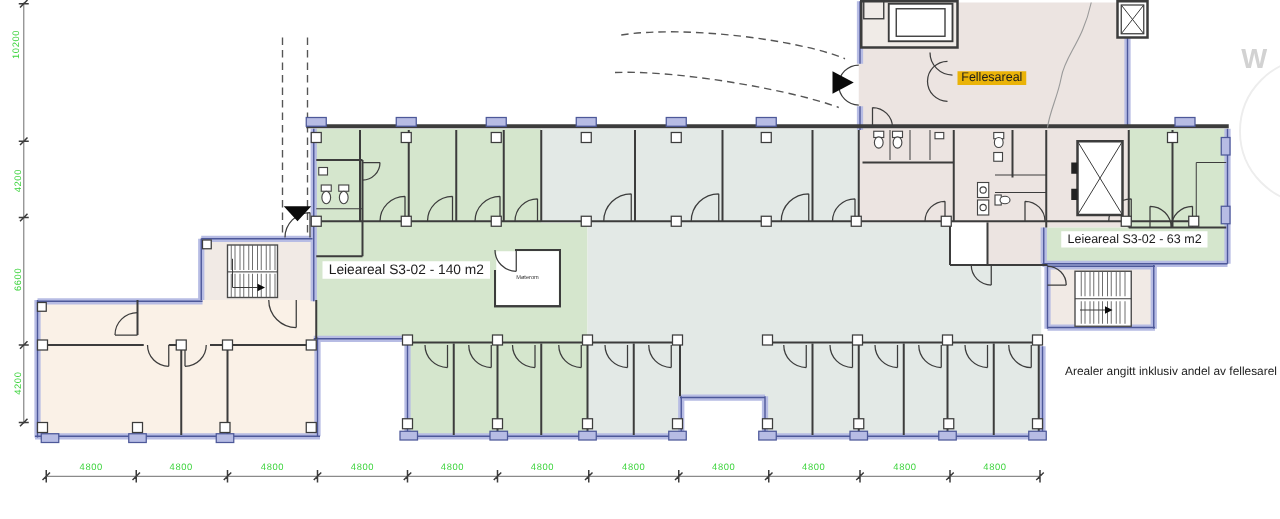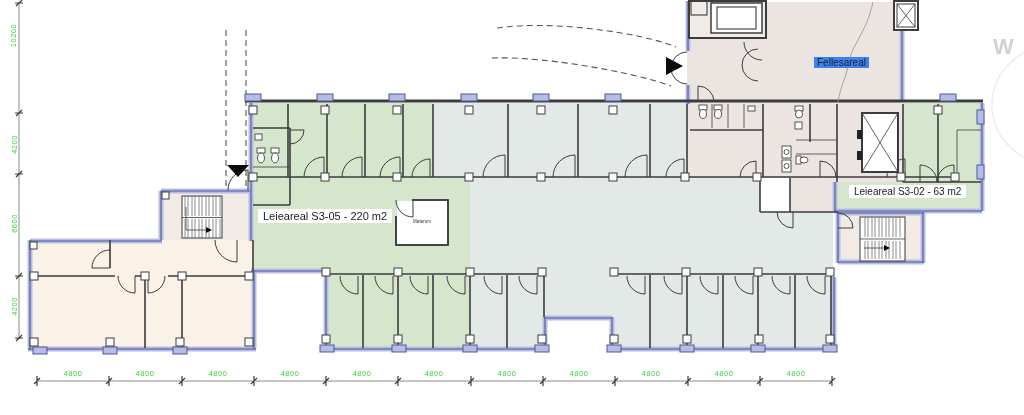--- a/index.html
+++ b/index.html
@@ -312,28 +312,29 @@
     <path class="dim" d="M37,381 H832"></path>
     <path class="tick" d="M37,376 V386 M34,384 L40,378 M109,376 V386 M106,384 L112,378
       M182,376 V386 M179,384 L185,378 M254,376 V386 M251,384 L257,378
       M326,376 V386 M323,384 L329,378 M398,376 V386 M395,384 L401,378
       M471,376 V386 M468,384 L474,378 M543,376 V386 M540,384 L546,378
       M615,376 V386 M612,384 L618,378 M688,376 V386 M685,384 L691,378
       M760,376 V386 M757,384 L763,378 M832,376 V386 M829,384 L835,378"></path>
   </g>
 </svg>
 
-<div class="lbl" style="left:766px;top:57px;font-size:10px;background:#3b82f6;padding:0 3px;margin-left:48px;">Fellesareal</div>
-
-<div class="lbl boxed" style="left:258px;top:209px;font-size:11px;">Leieareal S3-05 - 220 m2</div>
+<div class="lbl" style="left:766px;top:57px;font-size:10px;background:#eab308;padding:0 3px;">Fellesareal</div>
+
+<div class="lbl boxed" style="left:258px;top:209px;font-size:11px;">Leieareal S3-02 - 140 m2</div>
 
 <div class="lbl" style="left:398px;top:219px;width:48px;text-align:center;font-size:4.5px;color:#333;">Møterom</div>
 
 <div class="lbl boxed" style="left:849px;top:185px;font-size:10px;">Leieareal S3-02 - 63 m2</div>
 
+<div class="lbl" style="left:852px;top:292px;font-size:9.5px;">Arealer angitt inklusiv andel av fellesarel</div>
 
 <div id="watermark">W</div>
 
 <span class="dimlbl vert" style="left:-7px;top:31px;">10200</span>
 <span class="dimlbl vert" style="left:-6px;top:140px;">4200</span>
 <span class="dimlbl vert" style="left:-6px;top:219px;">6600</span>
 <span class="dimlbl vert" style="left:-6px;top:302px;">4200</span>
 
 <span class="dimlbl" style="left:53px;top:369px;">4800</span>
 <span class="dimlbl" style="left:125px;top:369px;">4800</span>

